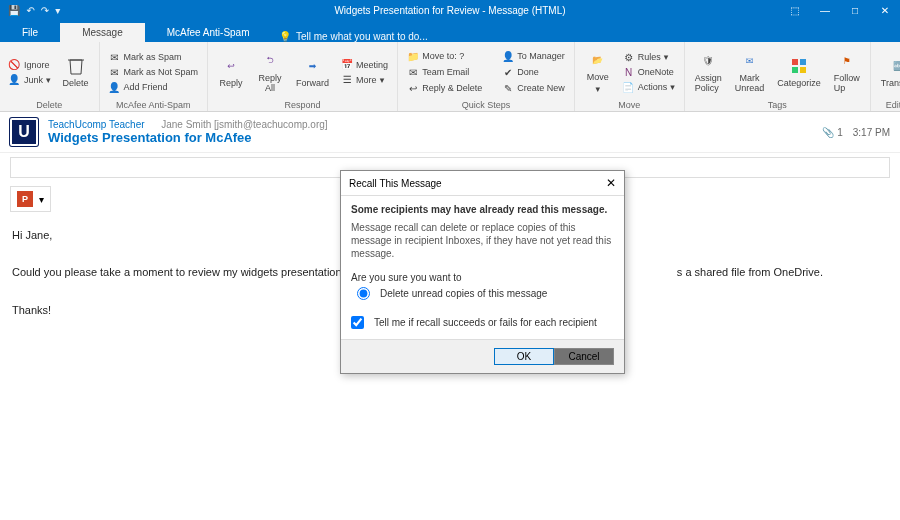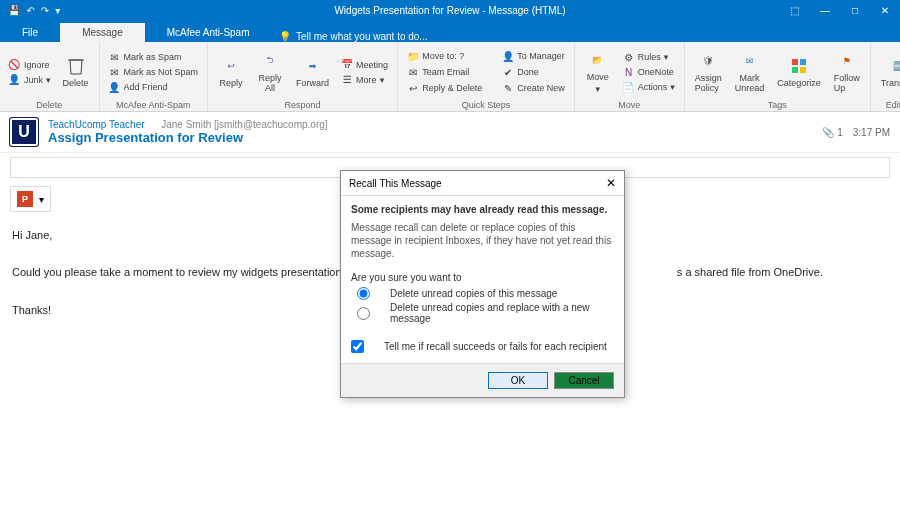--- a/index.html
+++ b/index.html
@@ -36,23 +36,23 @@
 .replybtn{border:1px solid #ddd;padding:4px 8px;margin:4px 10px;display:inline-flex;align-items:center;cursor:pointer;width:calc(100% - 20px);color:#888}
 .attach{margin:4px 10px;display:inline-flex;align-items:center;gap:6px;border:1px solid #ddd;padding:4px 6px;font-size:10px;cursor:pointer}
 .attach .picon{width:16px;height:16px;background:#d04424;color:#fff;display:flex;align-items:center;justify-content:center;font-size:9px;font-weight:bold}
 .body-text{padding:10px 12px;font-size:11px;color:#222;line-height:1.7}
 .dialog{position:absolute;left:340px;top:170px;width:285px;background:#fff;border:1px solid #888;box-shadow:2px 2px 8px rgba(0,0,0,.25);font-size:10px}
 .dlg-title{display:flex;justify-content:space-between;align-items:center;padding:5px 8px;border-bottom:1px solid #ddd}
 .dlg-close{cursor:pointer;font-size:12px}
 .dlg-body{padding:8px 10px;color:#333}
 .dlg-body .bold{font-weight:bold;margin-bottom:6px}
 .dlg-body .info{color:#555;margin-bottom:12px;line-height:1.3}
-.dlg-body label{display:flex;align-items:center;gap:20px;margin:2px 0 2px 6px}
-.dlg-btns{display:flex;justify-content:flex-end;gap:6px;padding:8px 10px;background:#f0f0f0;border-top:1px solid #ddd}
-.dlg-btns button{min-width:60px;padding:2px 8px;font-size:10px;border:1px solid #888;background:#15803d;cursor:pointer}
+.dlg-body label{display:flex;align-items:center;gap:10px;margin:2px 0 2px 6px}
+.dlg-btns{display:flex;justify-content:flex-end;padding:8px 10px;background:#f0f0f0;border-top:1px solid #ddd}
+.dlg-btns button{min-width:60px;padding:2px 8px;font-size:10px;border:1px solid #888;background:#737373;cursor:pointer}
 .dlg-btns button.primary{border:1px solid #0173c7;background:#e1eef9}
 svg{display:block}
 </style>
 </head>
 <body>
 
 
 
 
 <div class="titlebar">
@@ -267,21 +267,21 @@
 
 
 <div class="header">
   <div class="logo">U</div>
   <div class="hdr-text">
     <div class="from">
       <span class="sender">TeachUcomp Teacher</span>
       &nbsp;&nbsp;&nbsp;&nbsp;
       <span>Jane Smith  [jsmith@teachucomp.org]</span>
     </div>
-    <div class="subject">Assign Presentation for Review</div>
+    <div class="subject">Widgets Presentation for McAfee</div>
   </div>
   <div class="hdr-right">
     <span><span>📎</span> <span>1</span></span>
     <span>3:17 PM</span>
   </div>
 </div>
 
 <div class="replybtn">&nbsp;</div>
 
 
@@ -304,24 +304,20 @@
     <span class="dlg-close">✕</span>
   </div>
   <div class="dlg-body">
     <div class="bold">Some recipients may have already read this message.</div>
     <div class="info">Message recall can delete or replace copies of this message in recipient Inboxes, if they have not yet read this message.</div>
     <div style="margin-bottom:4px">Are you sure you want to</div>
     <label>
         <input type="radio" name="r" checked="" style="">
         <span>Delete unread copies of this message</span>
       </label>
-    <label>
-        <input type="radio" name="r" style="">
-        <span>Delete unread copies and replace with a new message</span>
-      </label>
     <label style="margin-top:16px;margin-left:0">
         <input type="checkbox" checked="" style="">
         <span>Tell me if recall succeeds or fails for each recipient</span>
       </label>
   </div>
   <div class="dlg-btns">
     <button class="primary">OK</button>
     <button>Cancel</button>
   </div>
 </div>

